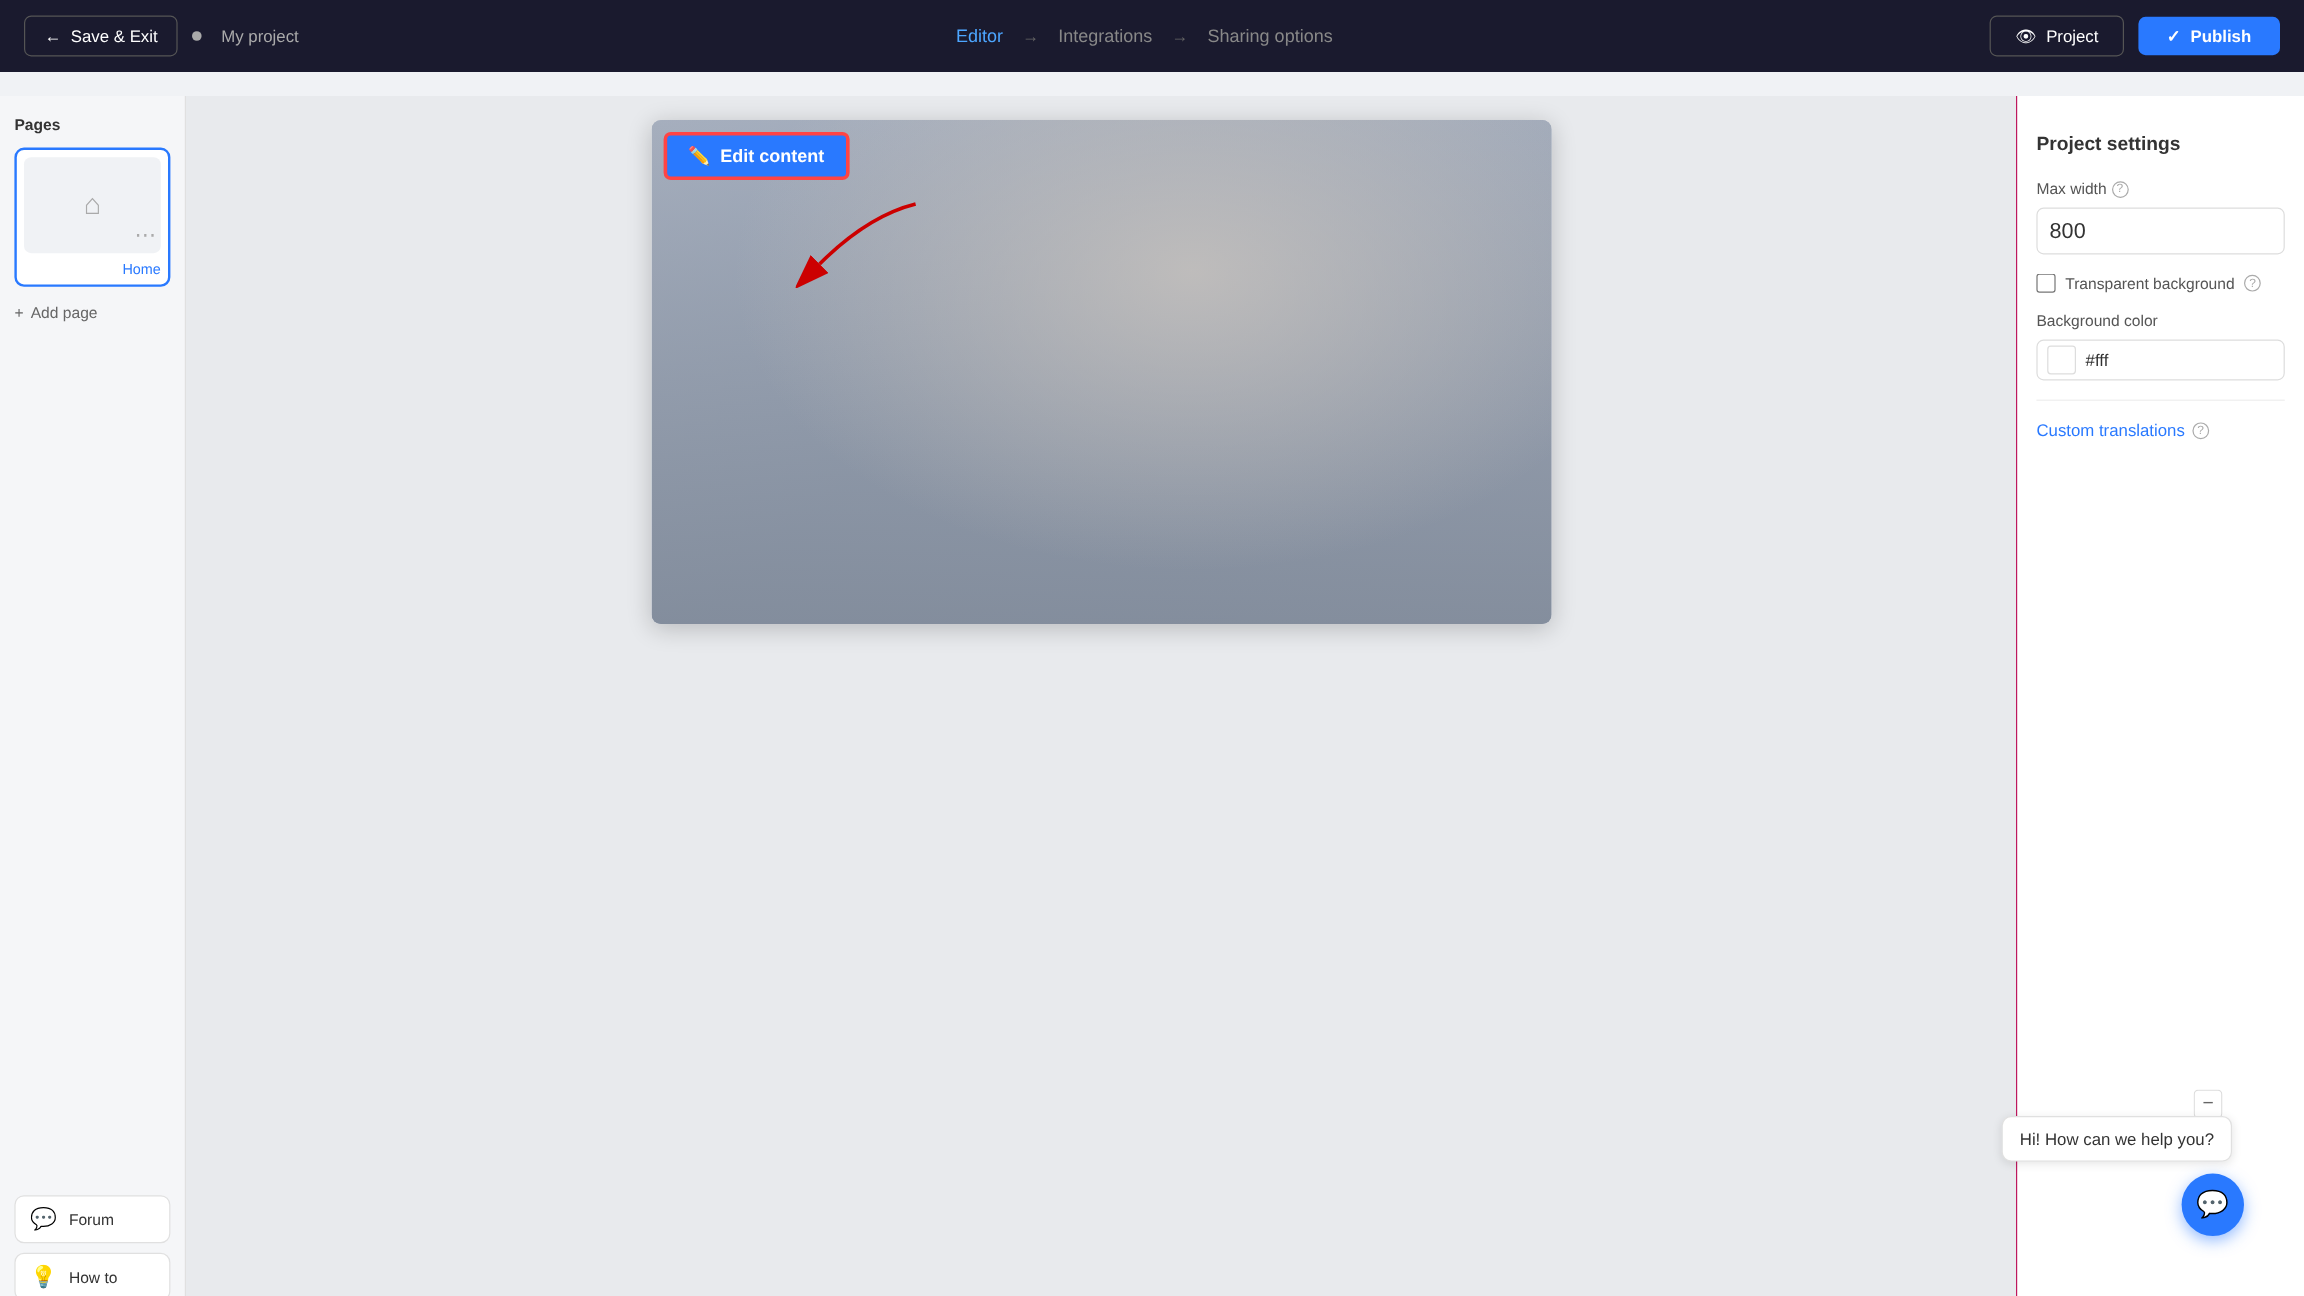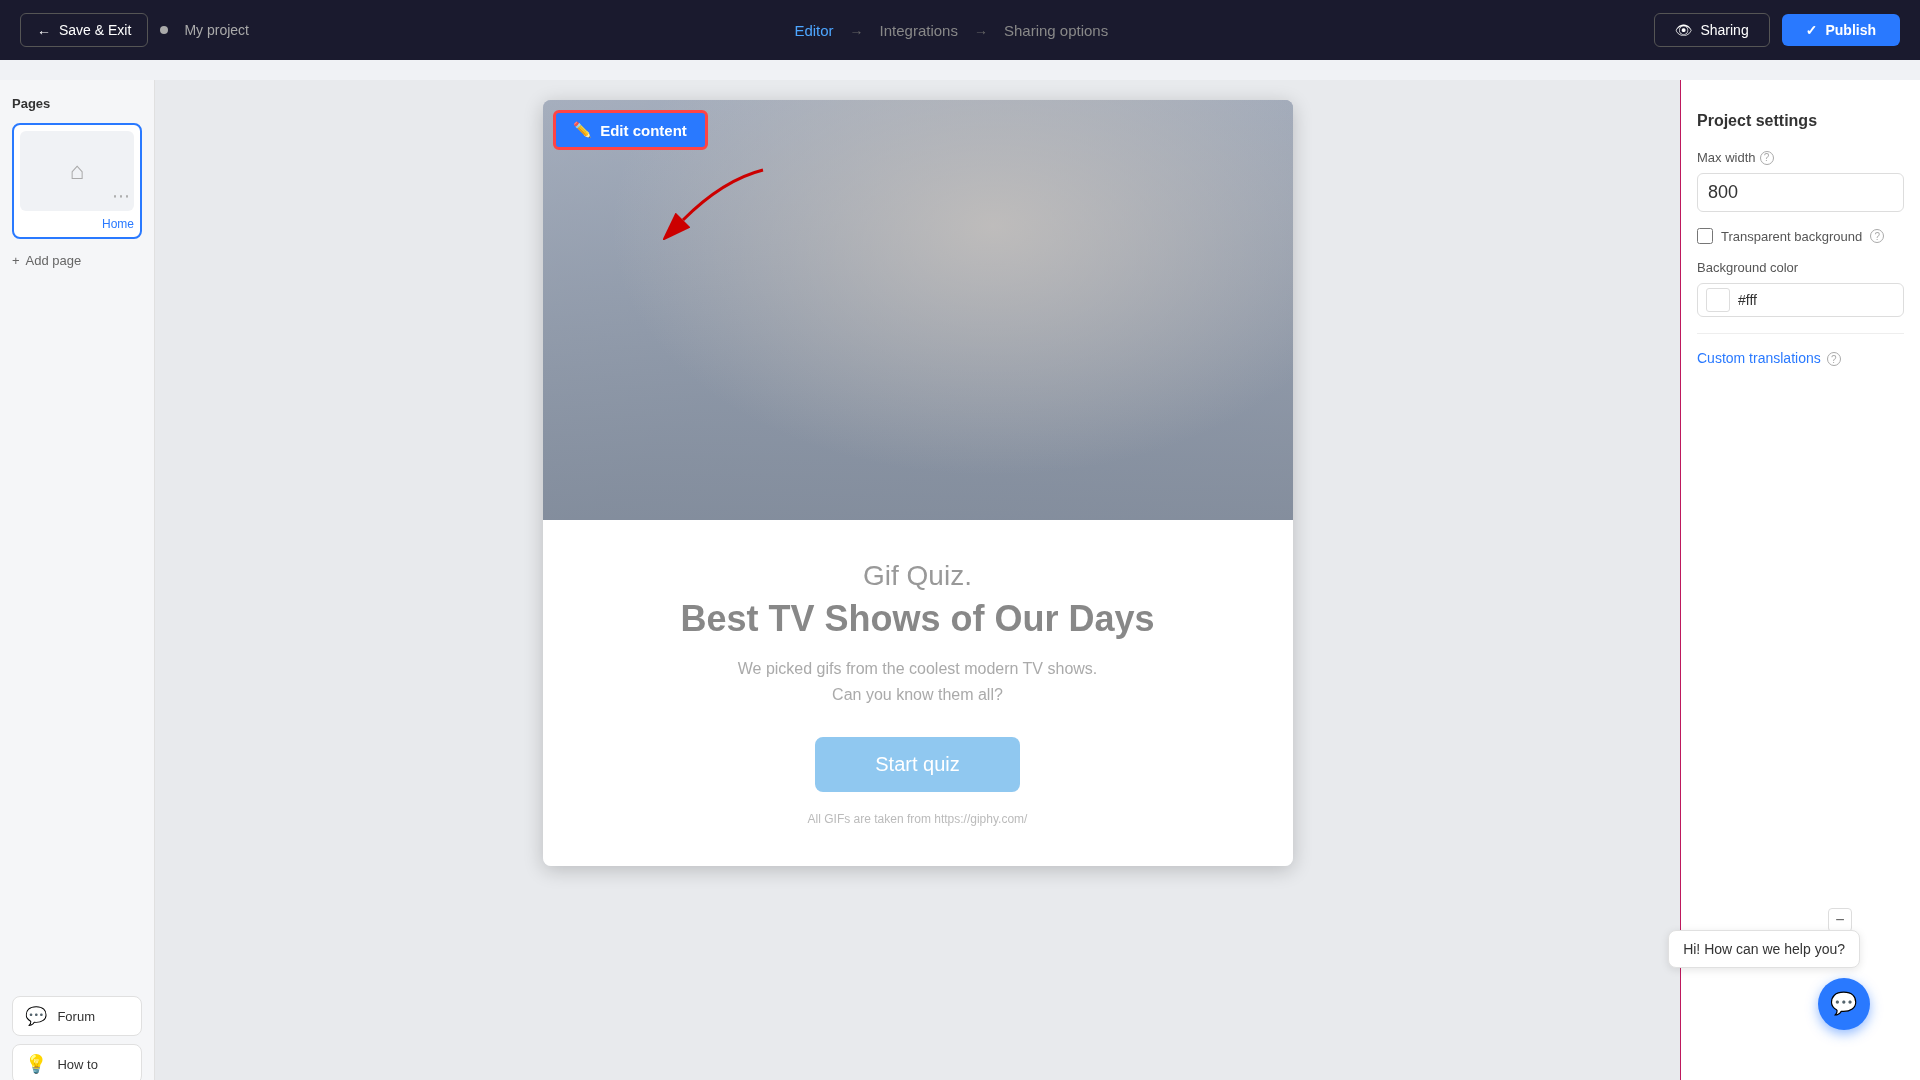--- a/index.html
+++ b/index.html
@@ -170,21 +170,21 @@
     <span class="nav-step active">Editor</span>
     <span class="nav-arrow">→</span>
     <span class="nav-step">Integrations</span>
     <span class="nav-arrow">→</span>
     <span class="nav-step">Sharing options</span>
   </div>
 
   <div class="nav-right">
     <button class="preview-btn">
       <span>👁</span>
-      <span>Sharing</span>
+      <span>Project</span>
     </button>
     <button class="publish-btn">
       <span>✓</span>
       <span>Publish</span>
     </button>
   </div>
 </nav>
 
 <div class="main-layout">
 
@@ -231,29 +231,20 @@
         <path d="M 100 10 Q 60 20 20 60" stroke="#cc0000" stroke-width="3" fill="none" marker-end="url(#arrowhead)"></path>
       </svg>
 
       <div class="canvas-content">
 
         <div class="canvas-hero">
           <div class="canvas-hero-overlay"></div>
           <div class="canvas-hero-figure"></div>
         </div>
 
-        <div class="canvas-body">
-          <div class="quiz-title-small">Gif Quiz.</div>
-          <div class="quiz-title-large">Best TV Shows of Our Days</div>
-          <div class="quiz-desc">We picked gifs from the coolest modern TV shows.<br>Can you know them all?</div>
-          <button class="start-quiz-btn">
-            <span>Start quiz</span>
-          </button>
-          <div class="giphy-credit">All GIFs are taken from https://giphy.com/</div>
-        </div>
       </div>
     </div>
   </main>
 
   <aside class="right-panel">
     <div class="panel-title">Project settings</div>
 
     <div class="panel-label">
       <span>Max width</span>
       <span class="help-icon">?</span>

